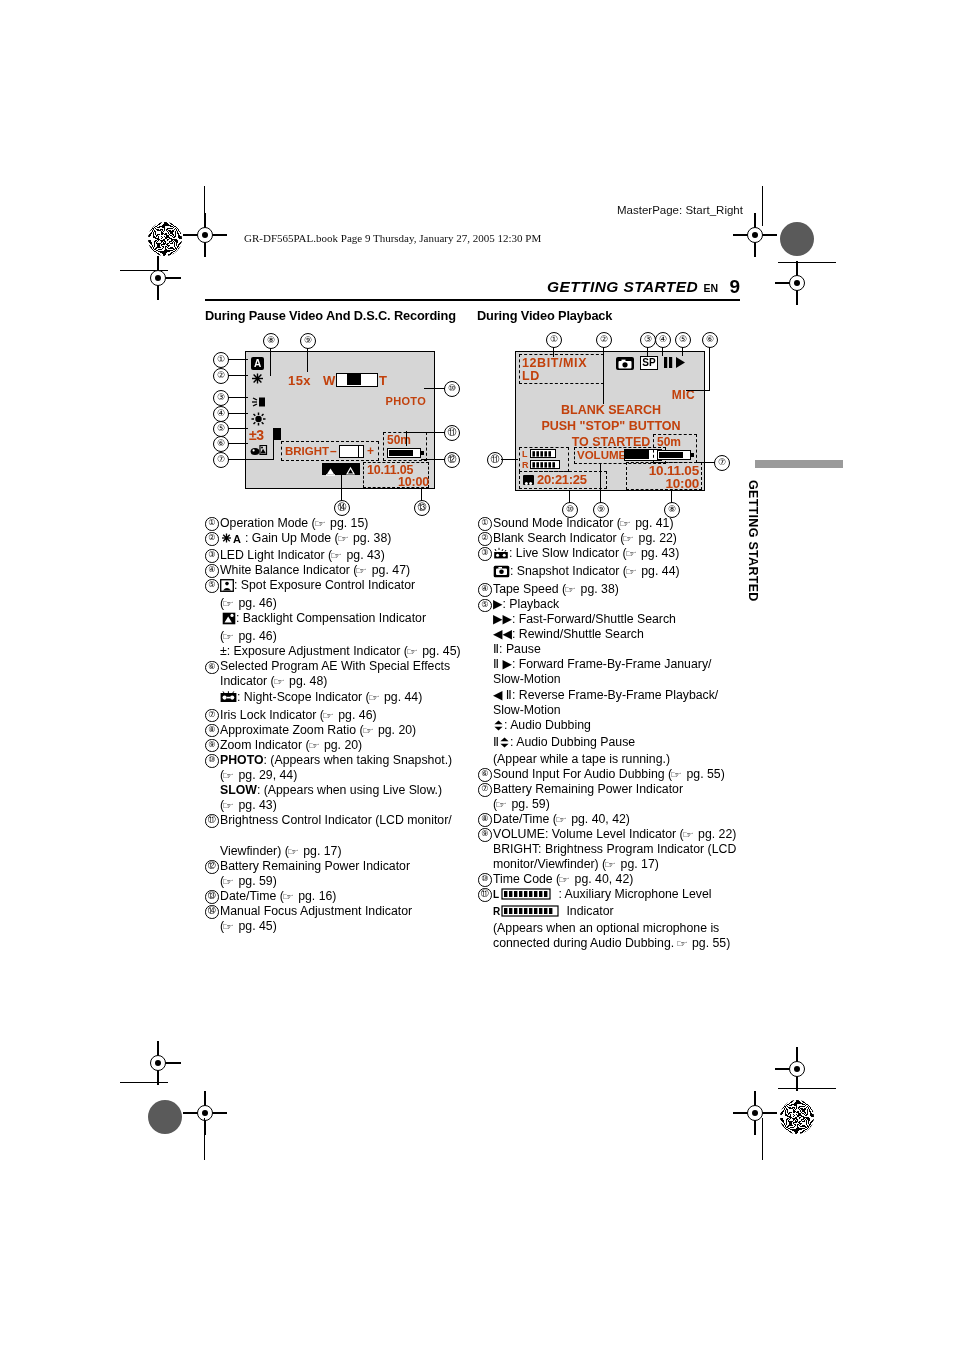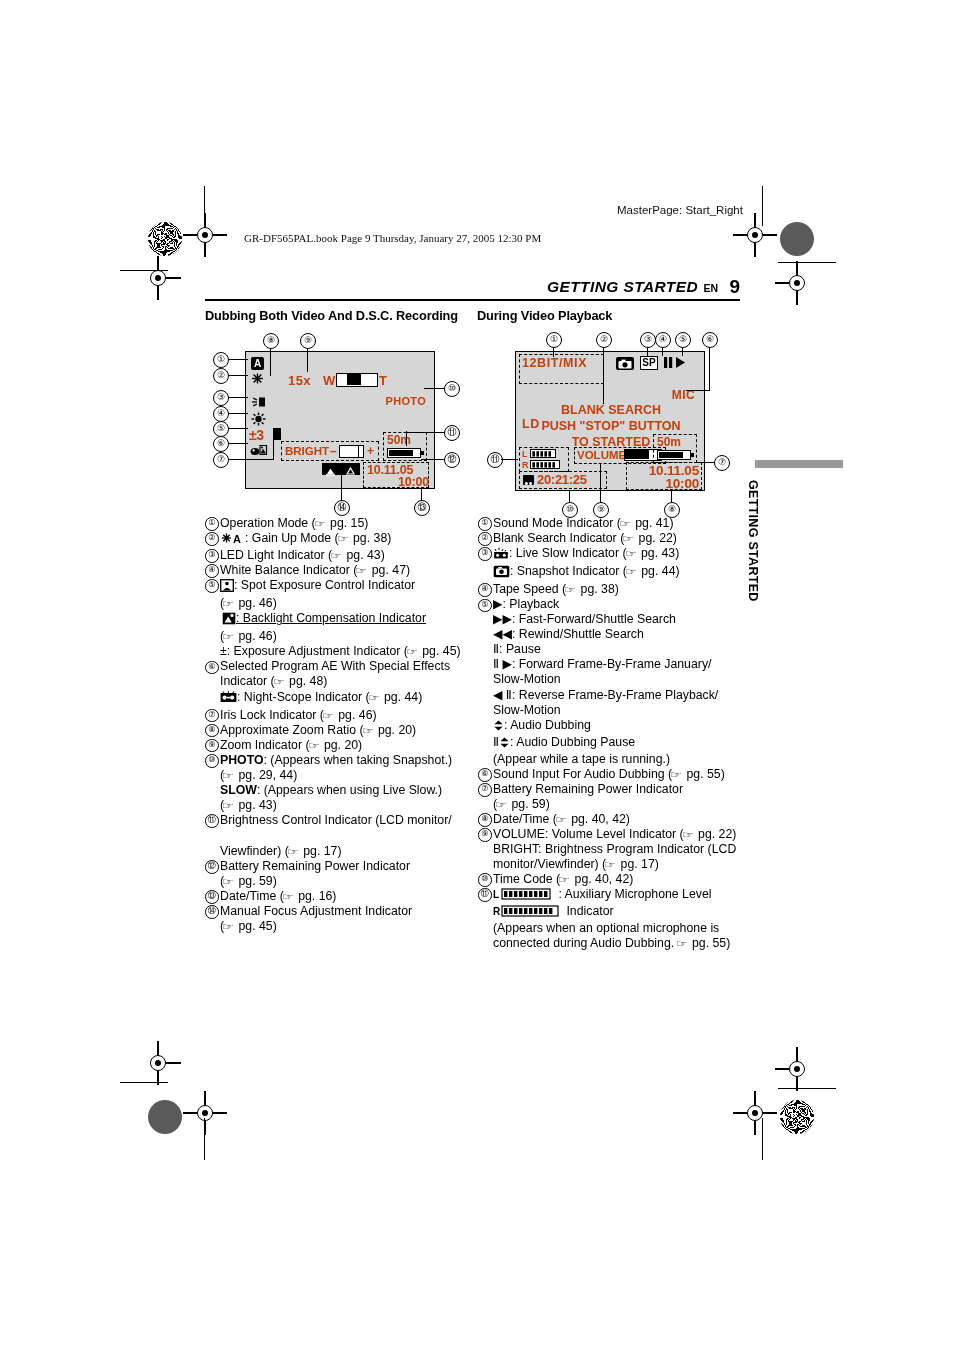--- a/index.html
+++ b/index.html
@@ -166,21 +166,21 @@
     <div class="en">EN</div>
     <div class="pageno">9</div>
     <div class="rule"></div>
   </div>
 
   <div class="sidetab">
     <div class="bar" style="left:755px;top:460px;width:88px;height:8px;"></div>
     <div class="vtext" style="left:760px;top:480px;">GETTING STARTED</div>
   </div>
 
-  <div class="colhead" style="left:205px;top:308px;">Dubbing Both Video And D.S.C. Recording</div>
+  <div class="colhead" style="left:205px;top:308px;">During Pause Video And D.S.C. Recording</div>
   <div class="colhead" style="left:477px;top:308px;">During Video Playback</div>
 
   <div class="lcd" style="left:245px;top:351px;width:190px;height:138px;">
 
     <div class="osd" style="left:5px;top:5px;width:13px;height:13px;background:#000;color:#fff;font-size:10px;line-height:13px;text-align:center;border-radius:2px;">A</div>
 
     <svg style="position:absolute;left:4px;top:20px;" width="15" height="13" viewBox="0 0 15 13">
       <g stroke="#000" stroke-width="1.4">
         <line x1="2" y1="6.5" x2="13" y2="6.5"></line>
         <line x1="7.5" y1="1.5" x2="7.5" y2="11.5"></line>
@@ -295,21 +295,21 @@
 
   <div class="cnum" style="left:414px;top:500px;">⑬</div>
   <div class="lead" style="left:420.5px;top:489px;width:1.1px;height:12px;"></div>
   <div class="cnum" style="left:334px;top:500px;">⑭</div>
   <div class="lead" style="left:340.5px;top:474px;width:1.1px;height:27px;"></div>
 
   <div class="lcd" style="left:515px;top:351px;width:190px;height:140px;">
 
     <div class="dashbox" style="left:3px;top:2px;width:85px;height:30px;"></div>
     <div class="osd" style="left:6px;top:5px;font-size:12.5px;letter-spacing:.6px;">12BIT/MIX</div>
-    <div class="osd" style="left:6px;top:18px;font-size:12.5px;letter-spacing:.6px;margin-top:48px;">LD</div>
+    <div class="osd" style="left:6px;top:18px;font-size:12.5px;letter-spacing:.6px;">LD</div>
 
     <div style="position:absolute;left:100px;top:5px;width:18px;height:13px;background:#000;border-radius:2px;">
       <svg width="18" height="13" viewBox="0 0 18 13">
         <rect x="2.5" y="3" width="13" height="7.6" rx="1" fill="#fff"></rect>
         <circle cx="9" cy="6.8" r="2.6" fill="#000"></circle>
         <rect x="5.5" y="1.6" width="4" height="1.8" fill="#fff"></rect>
       </svg>
     </div>
 
     <div style="position:absolute;left:124px;top:4px;width:18px;height:14px;border:1.5px solid #000;background:#fff;
@@ -439,21 +439,21 @@
       </div>
       <div class="row">
         <span class="num">⑤</span>
         <div><span style="display:inline-block;vertical-align:-3px;">
     <svg width="14" height="13" viewBox="0 0 14 13">
               <rect x="0.7" y="0.7" width="12.6" height="11.6" fill="none" stroke="#000" stroke-width="1.3"></rect>
     <circle cx="7" cy="4.6" r="1.8" fill="#000"></circle>
               <path d="M3 11.4 Q7 6.6 11 11.4 Z" fill="#000"></path>
             </svg></span>: Spot Exposure Control Indicator</div>
         <div style="padding-left: 0px;">(<span class="hand">☞</span> pg. 46)</div>
-        <div style="padding-left: 2px; text-decoration: underline;"><span style="display:inline-block;vertical-align:-3px;">
+        <div style="padding-left: 2px;"><span style="display:inline-block;vertical-align:-3px;">
     <svg width="14" height="13" viewBox="0 0 14 13">
               <rect x="0.7" y="0.7" width="12.6" height="11.6" fill="#000"></rect>
     <path d="M2.5 10.6 L6.2 4.6 L9.8 10.6 Z" fill="#fff"></path>
               <circle cx="10" cy="3.4" r="1.6" fill="#fff"></circle>
             </svg></span>: Backlight Compensation Indicator</div>
         <div style="padding-left: 0px;">(<span class="hand">☞</span> pg. 46)</div>
         <div style="padding-left: 0px;">±: Exposure Adjustment Indicator (<span class="hand">☞</span> pg. 45)</div>
       </div>
       <div class="row">
         <span class="num">⑥</span>

